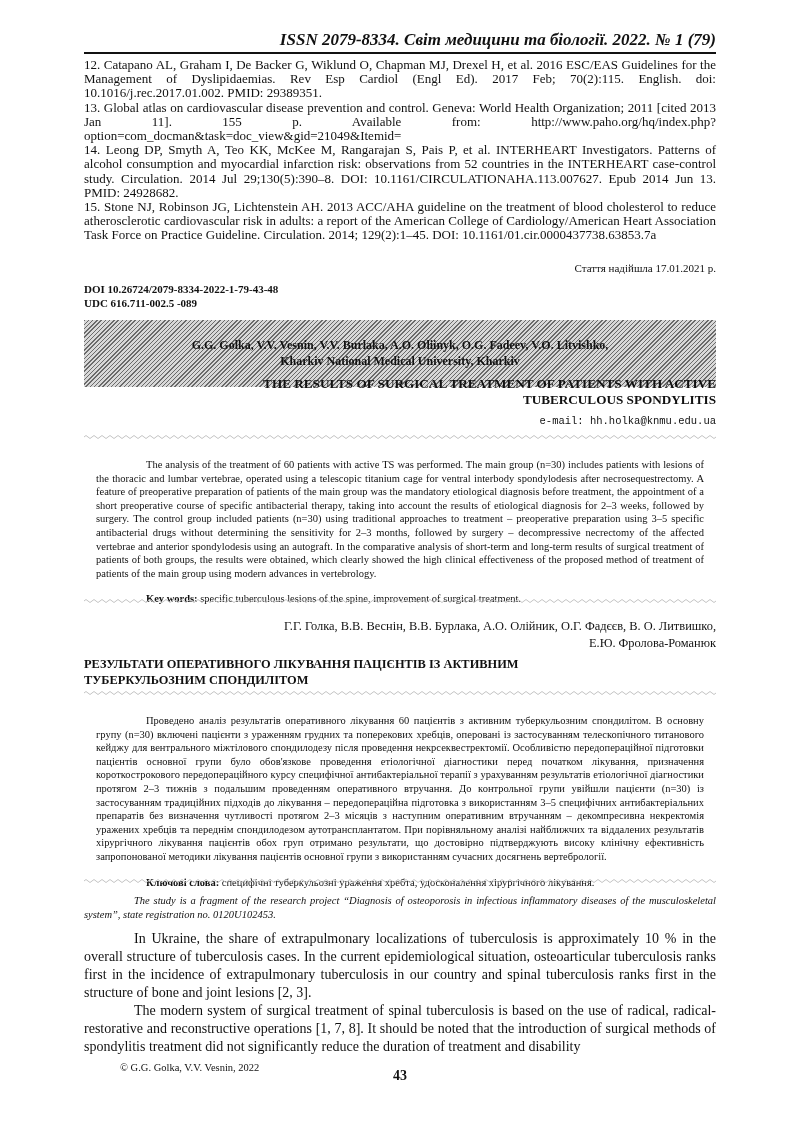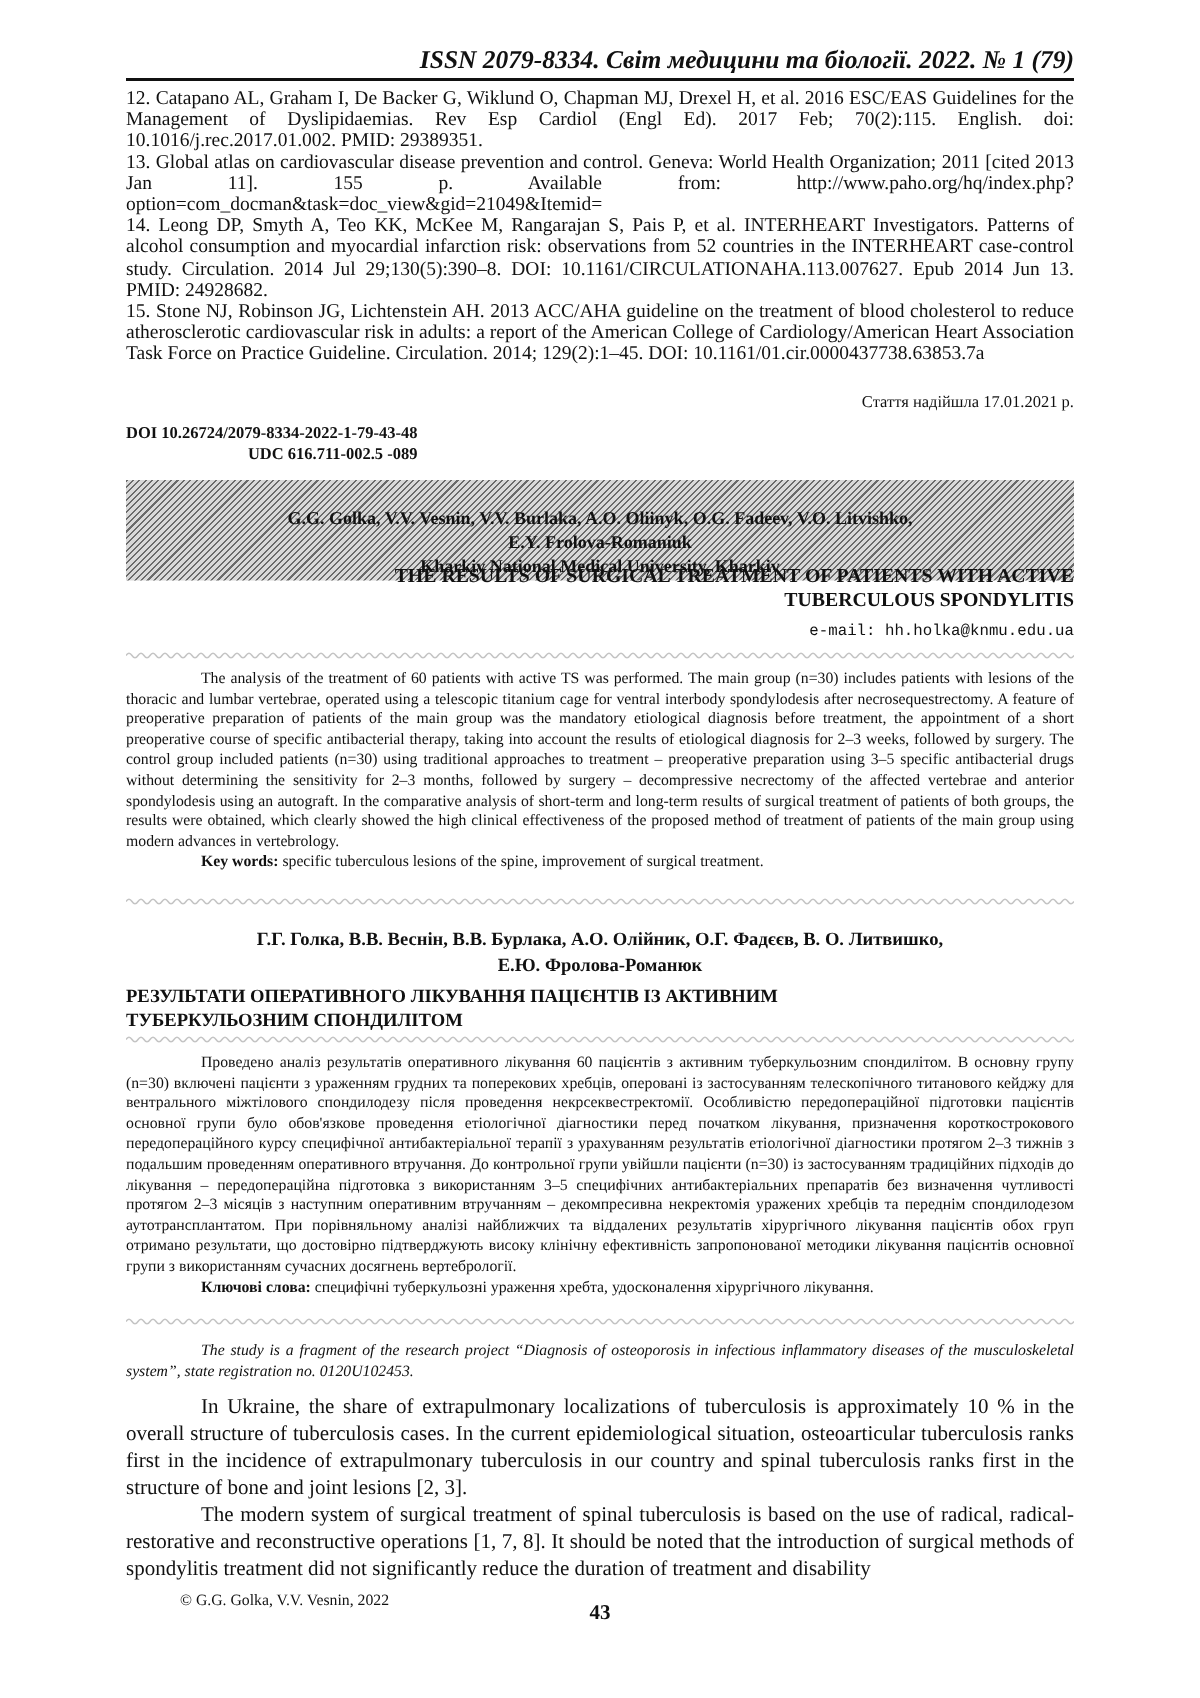--- a/index.html
+++ b/index.html
@@ -5,34 +5,34 @@
   html, body { margin:0; padding:0; background:#ffffff; }
   body { width:800px; height:1132px; position:relative; overflow:hidden;
          font-family:"Liberation Serif", serif; color:#111; }
   .page { position:absolute; left:84px; top:0; width:632px; }
   .header { position:absolute; top:30px; right:0; left:0; text-align:right;
             font-style:italic; font-weight:bold; font-size:17px; line-height:20px; }
   .header-rule { position:absolute; top:52px; left:0; right:0; height:2px; background:#111; }
   .refs { position:absolute; top:58px; left:0; right:0; font-size:13px; line-height:14.2px; text-align:justify; }
   .refs p { margin:0; }
   .received { position:absolute; top:262px; right:0; font-size:11px; }
-  .doi { position:absolute; top:282px; left:0; font-size:11px; font-weight:bold; line-height:14px;text-align:right; }
+  .doi { position:absolute; top:282px; left:0; font-size:11px; font-weight:bold; line-height:14px; }
   .authors-banner { position:absolute; top:320px; left:0; right:0; height:50px;
       background: repeating-linear-gradient(135deg, #6a6a6a 0px, #6a6a6a 1px, #d8d8d8 1px, #d8d8d8 3px);
       text-align:center; font-weight:bold; font-size:12px; line-height:16px; color:#111; padding-top:17px; }
   .title-en { position:absolute; top:376px; left:0; right:0; text-align:right; font-weight:bold; font-size:13.2px; line-height:16px; }
   .email { position:absolute; top:415px; right:0; font-size:10.5px;font-family:Liberation Mono, monospace; }
   .wavy { position:absolute; left:0; right:0; height:6px;
       background: repeating-linear-gradient(90deg, transparent 0, transparent 1px, transparent 1px);
       border:none; }
   .wavy svg { display:block; width:100%; height:6px; }
   .abstract { position:absolute; left:0; right:0; font-size:10.5px; line-height:13.6px; text-align:justify; }
-  .abstract p { margin:0; text-indent:50px; }
+  .abstract p { margin:12px; text-indent:50px; }
   .kw-label { font-weight:bold; }
-  .authors-ua { position:absolute; top:618px; left:0; right:0; text-align:center; font-weight:bold; font-size:12.4px; line-height:17px; }
+  .authors-ua { position:absolute; top:618px; left:0; right:0; text-align:right; font-weight:normal; font-size:12.4px; line-height:17px; }
   .title-ua { position:absolute; top:656px; left:0; right:0; text-align:left; font-weight:bold; font-size:12.4px; line-height:16px; }
   .funding { position:absolute; top:894px; left:0; right:0; font-style:italic; font-size:10.5px; line-height:14px; text-align:justify; }
   .funding p { margin:0; text-indent:50px; }
   .body-text { position:absolute; top:930px; left:0; right:0; font-size:14px; line-height:18px; text-align:justify; }
   .body-text p { margin:0; text-indent:50px; }
   .copyright { position:absolute; top:1062px; left:36px; font-size:10.5px; }
   .page-number { position:absolute; top:1068px; left:0; right:0; text-align:center; font-size:14px;font-weight:bold; }
 </style>
 </head>
 <body>
@@ -51,21 +51,20 @@
 
   <div class="received">Стаття надійшла 17.01.2021 р.</div>
 
   <div class="doi">
     <div>DOI 10.26724/2079-8334-2022-1-79-43-48</div>
     <div>UDC 616.711-002.5 -089</div>
   </div>
 
   <div class="authors-banner">
     <div>G.G. Golka, V.V. Vesnin, V.V. Burlaka, A.O. Oliinyk, O.G. Fadeev, V.O. Litvishko,</div>
-    <div>E.Y. Frolova-Romaniuk</div>
     <div>Kharkiv National Medical University, Kharkiv</div>
   </div>
 
   <div class="title-en">
     <div>THE RESULTS OF SURGICAL TREATMENT OF PATIENTS WITH ACTIVE</div>
     <div>TUBERCULOUS SPONDYLITIS</div>
   </div>
 
   <div class="email">e-mail: hh.holka@knmu.edu.ua</div>
 

